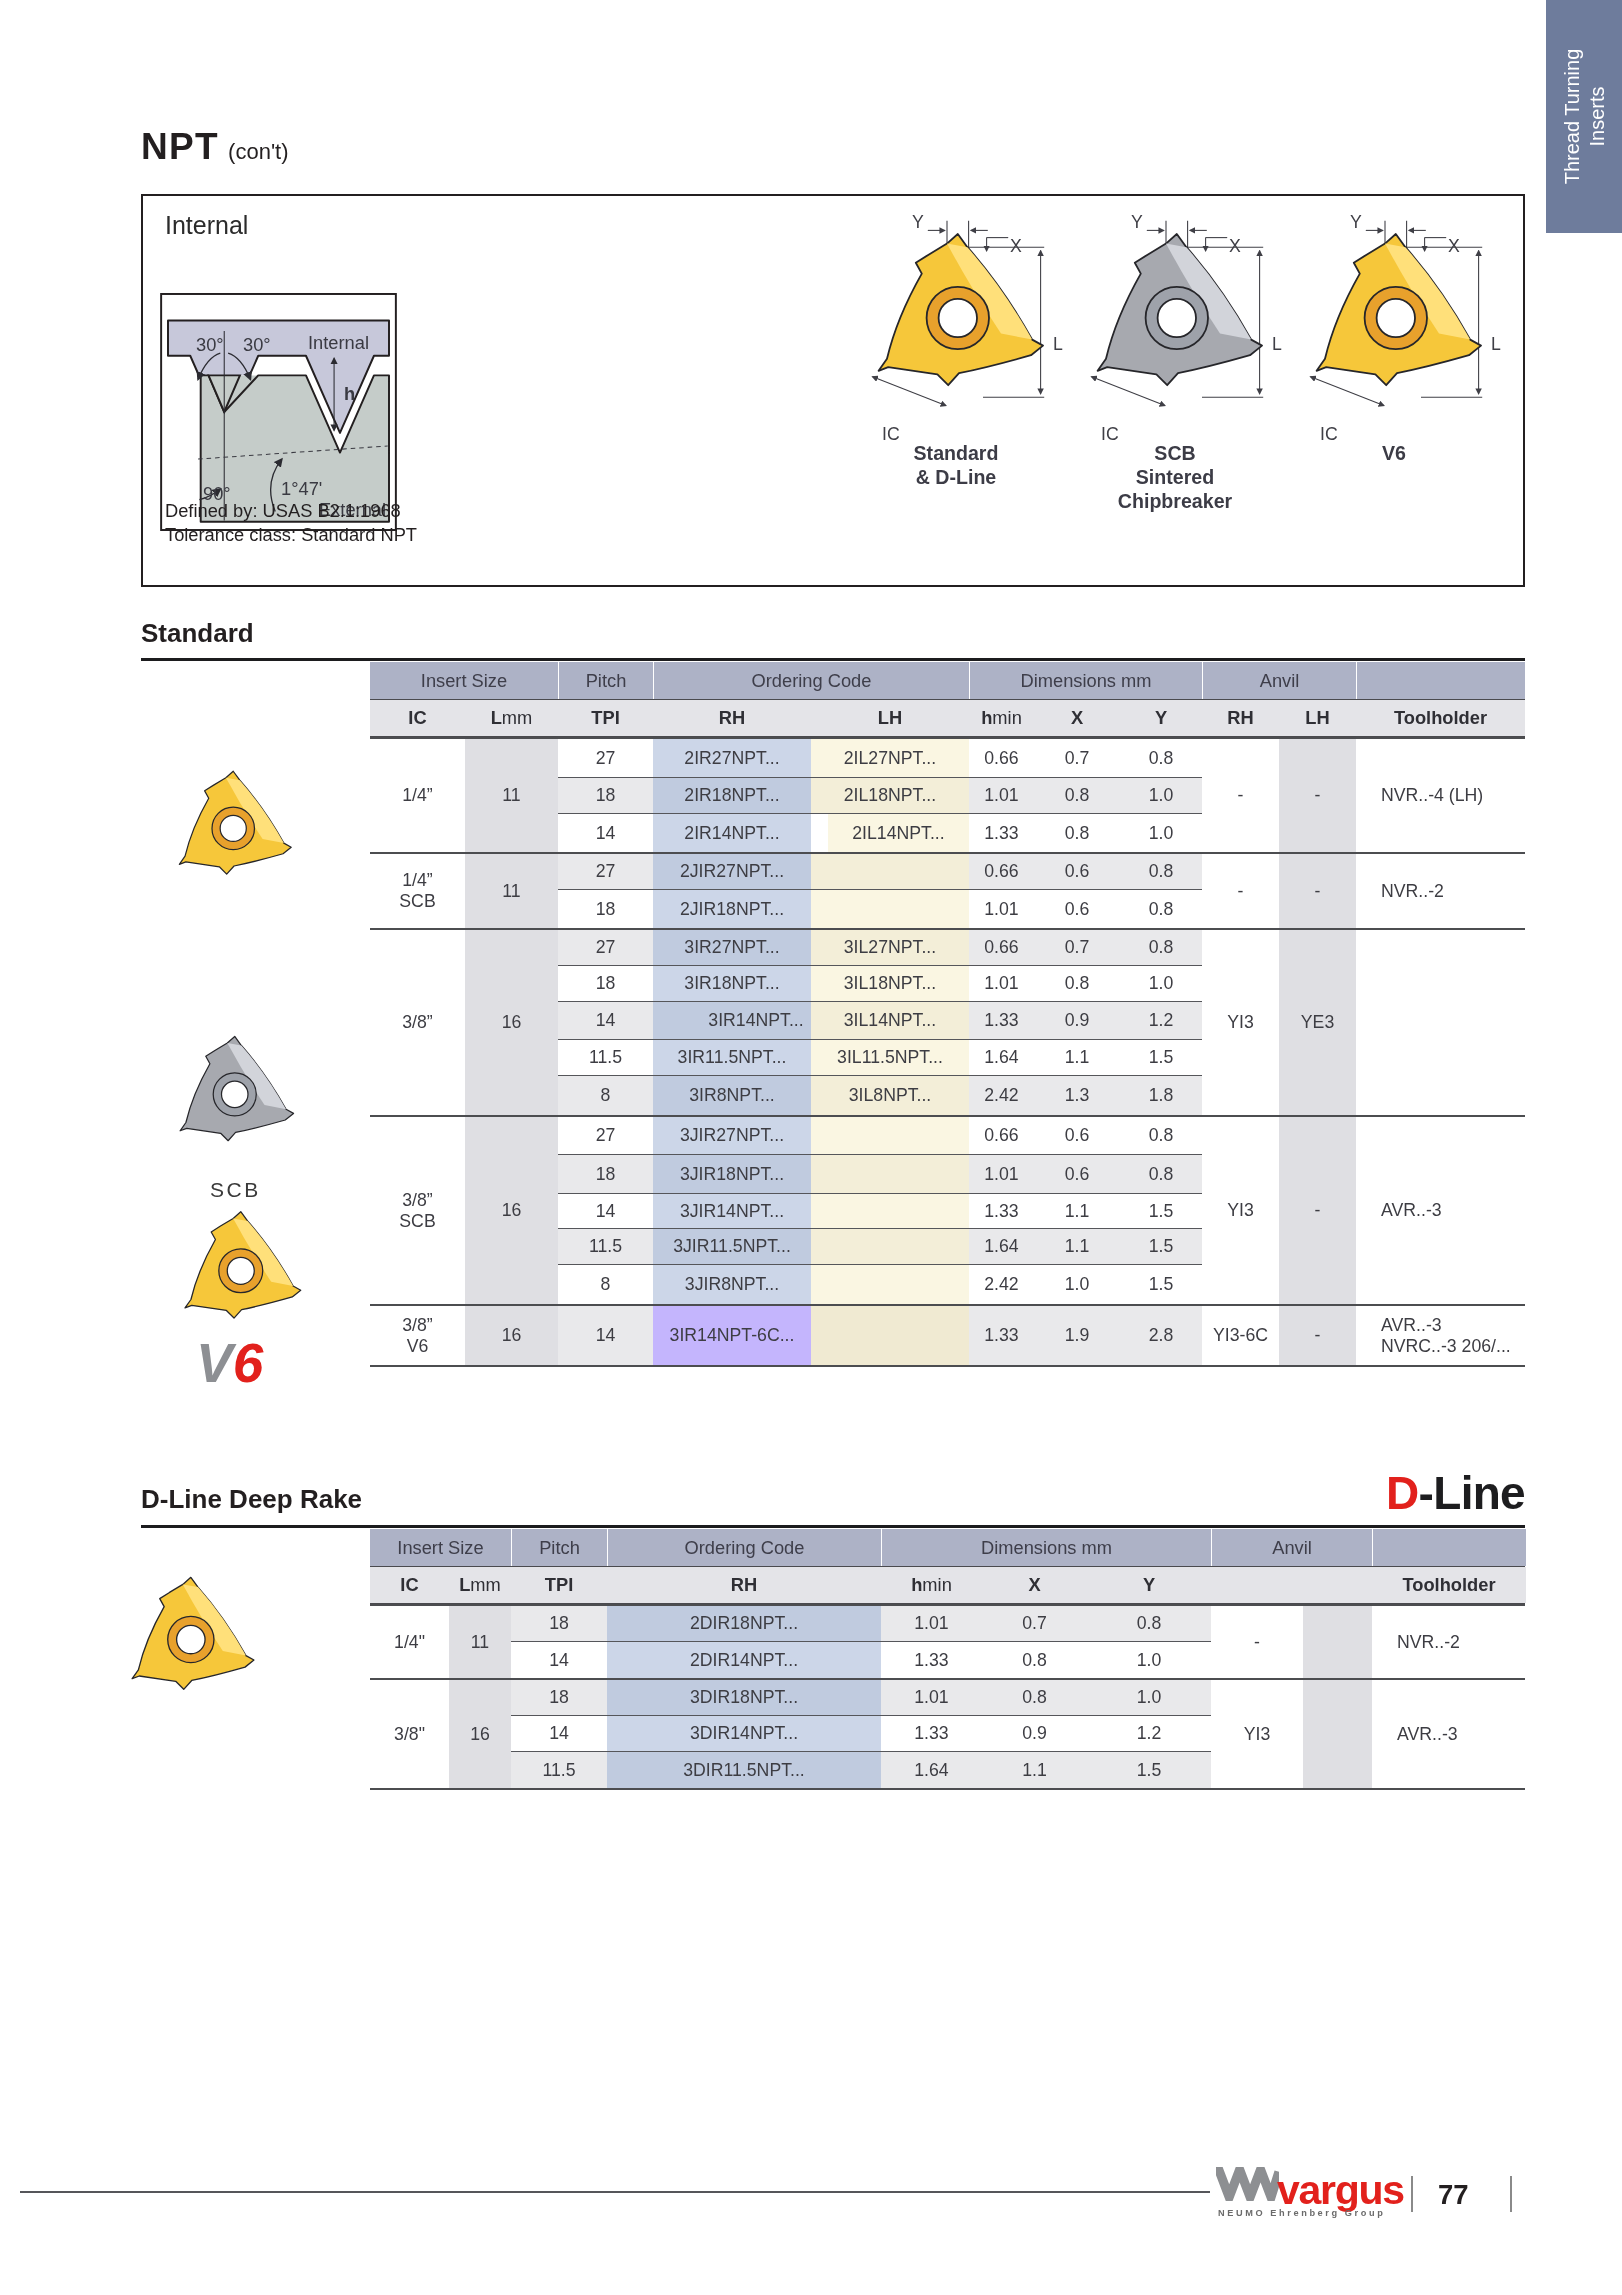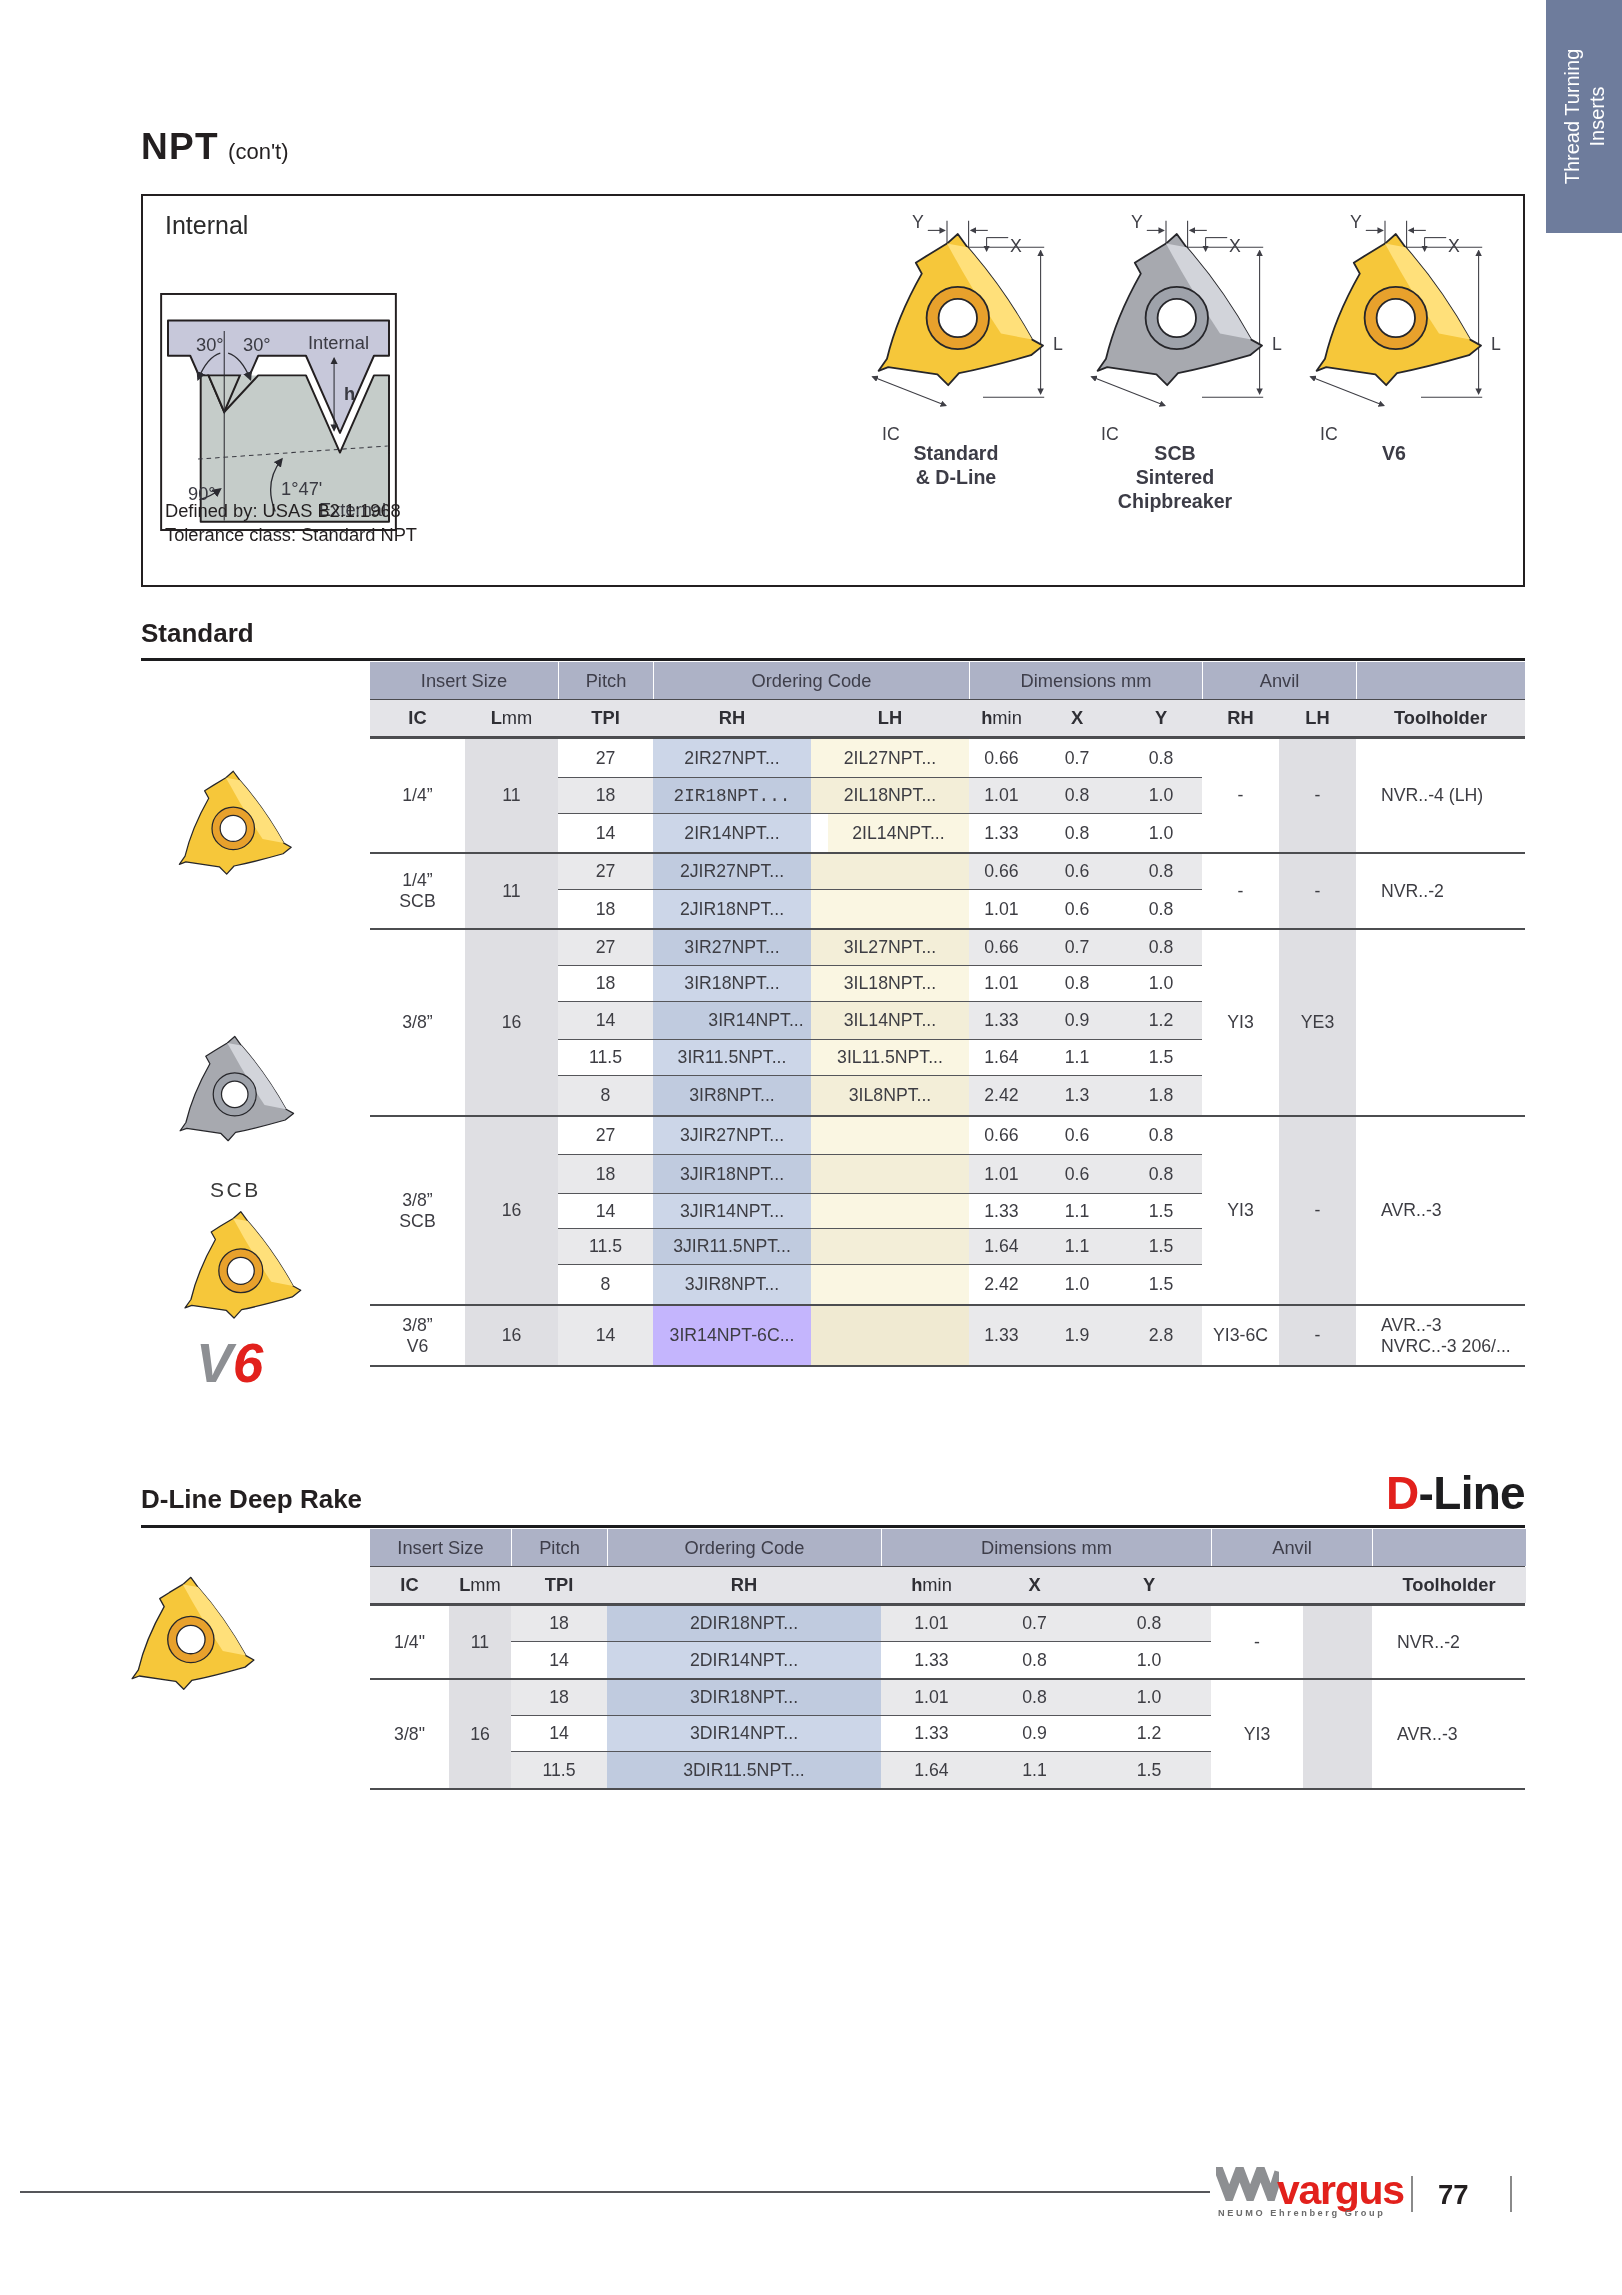--- a/index.html
+++ b/index.html
@@ -104,21 +104,21 @@
     <line x1="58" y1="254" x2="348" y2="234" stroke="#3a3a42" stroke-width="1.6" stroke-dasharray="7 6"></line>
 
     <path d="M60,316 Q76,312 92,300" fill="none" stroke="#2b2b31" stroke-width="2" marker-end="url(#arr)"></path>
 
     <path d="M176,334 Q158,290 186,254" fill="none" stroke="#2b2b31" stroke-width="2" marker-end="url(#arr)"></path>
   </svg>
   <span class="diagram-label" style="left:196px;top:334px;">30°</span>
   <span class="diagram-label" style="left:243px;top:334px;">30°</span>
   <span class="diagram-label" style="left:308px;top:332px;">Internal</span>
   <span class="diagram-label" style="left:344px;top:383px;font-weight:700;">h</span>
-  <span class="diagram-label" style="left:188px;top:483px;">90°</span>
+  <span class="diagram-label" style="left:203px;top:483px;">90°</span>
   <span class="diagram-label" style="left:281px;top:478px;">1°47'</span>
   <span class="diagram-label" style="left:319px;top:499px;">External</span>
   <div class="abs defined">Defined by: USAS B2.1:1968
 Tolerance class: Standard NPT</div>
 
   <div class="fig" style="left:848px;top:216px;">
     <div class="fig-svg">
   <svg width="216" height="216" viewBox="0 0 330 360">
     <defs>
             <marker id="a2" viewBox="0 0 10 10" refX="8" refY="5" markerWidth="6" markerHeight="6" orient="auto-start-reverse">
@@ -259,21 +259,21 @@
         <div class="cell bg-white" style="grid-area: span 3 / 9;">-</div>
         <div class="cell bg-gray" style="grid-area: span 3 / 10;">-</div>
         <div class="cell bg-white left-pad" style="grid-area: span 3 / 11;">NVR..-4 (LH)</div>
         <div class="cell bg-white rowline" style="grid-area: 1 / 3;">27</div>
         <div class="cell bg-blue rowline" style="grid-area: 1 / 4;">2IR27NPT...</div>
         <div class="cell bg-yel rowline" style="grid-area: 1 / 5;">2IL27NPT...</div>
         <div class="cell bg-white rowline" style="grid-area: 1 / 6;">0.66</div>
         <div class="cell bg-white rowline" style="grid-area: 1 / 7;">0.7</div>
         <div class="cell bg-white rowline" style="grid-area: 1 / 8;">0.8</div>
         <div class="cell bg-stripe rowline" style="grid-area: 2 / 3;">18</div>
-        <div class="cell bg-blue-d rowline" style="grid-area: 2 / 4; font-family: Liberation Mono, monospace;">2IR18NPT...</div>
+        <div class="cell bg-blue-d rowline" style="grid-area: 2 / 4;">2IR18NPT...</div>
         <div class="cell bg-yel-d rowline" style="grid-area: 2 / 5;">2IL18NPT...</div>
         <div class="cell bg-stripe rowline" style="grid-area: 2 / 6;">1.01</div>
         <div class="cell bg-stripe rowline" style="grid-area: 2 / 7;">0.8</div>
         <div class="cell bg-stripe rowline" style="grid-area: 2 / 8;">1.0</div>
         <div class="cell bg-white" style="grid-area: 3 / 3;">14</div>
         <div class="cell bg-blue" style="grid-area: 3 / 4;">2IR14NPT...</div>
         <div class="cell bg-yel" style="grid-area: 3 / 5; margin-left: 17px;">2IL14NPT...</div>
         <div class="cell bg-white" style="grid-area: 3 / 6;">1.33</div>
         <div class="cell bg-white" style="grid-area: 3 / 7;">0.8</div>
         <div class="cell bg-white" style="grid-area: 3 / 8;">1.0</div>

